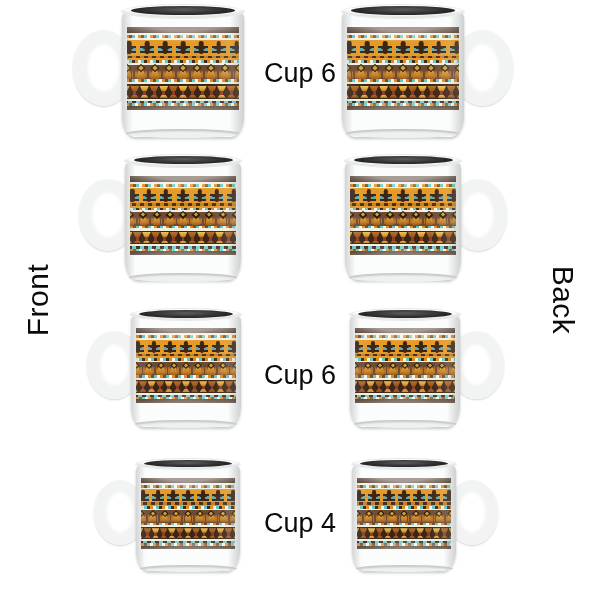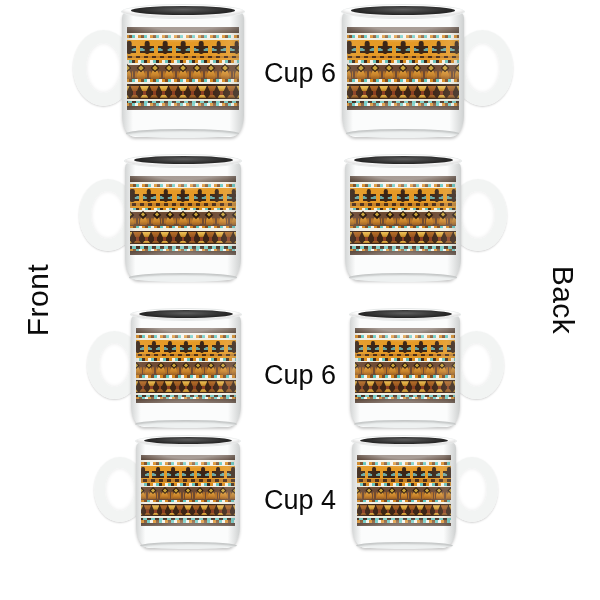--- a/index.html
+++ b/index.html
@@ -1279,21 +1279,21 @@
                 <div class="wrap-curve"></div>
               </div>
             </div>
             <div class="rim" style="left:-1px;top:-5px;width:112px;height:13px;"></div>
             <div class="rim-dark" style="left:8px;top:-3px;width:94px;height:8px;"></div>
             <div class="base" style="left:4px;top:107px;width:102px;height:8px;"></div>
           </div>
         </div>
         <div class="cup-caption" style="left: 240px; width: 120px; top: 55px;">Cup 6</div>
       </div>
-      <div class="mug-row" style="top: 432px; height: 126px;">
+      <div class="mug-row" style="top: 455px; height: 126px;">
         <div class="mug" style="left: 88px; top: 8px; width: 152px; height: 108px;">
           <div class="mug-inner">
             <div class="handle" style="left:6px;top:17px;width:52px;height:65px;border-width:11px;"></div>
             <div class="body" style="left:48px;top:0;width:104px;height:108px;">
               <div class="wrap" style="left:5px;top:15px;width:94px;height:71px;">
                 <div class="band b-solid" style="top: 0px; height: 5.112px; background: rgb(61, 37, 22);"></div>
                 <div class="band b-solid" style="top: 5.112px; height: 1.704px; background: rgb(242, 239, 227);"></div>
                 <div class="band checker" style="top: 6.816px; height: 2.84px;"></div>
                 <div class="band b-solid" style="top: 9.656px; height: 1.278px; background: rgb(242, 239, 227);"></div>
                 <div class="band orange-band" style="top: 10.934px; height: 13.49px; background: rgb(229, 154, 38);">

